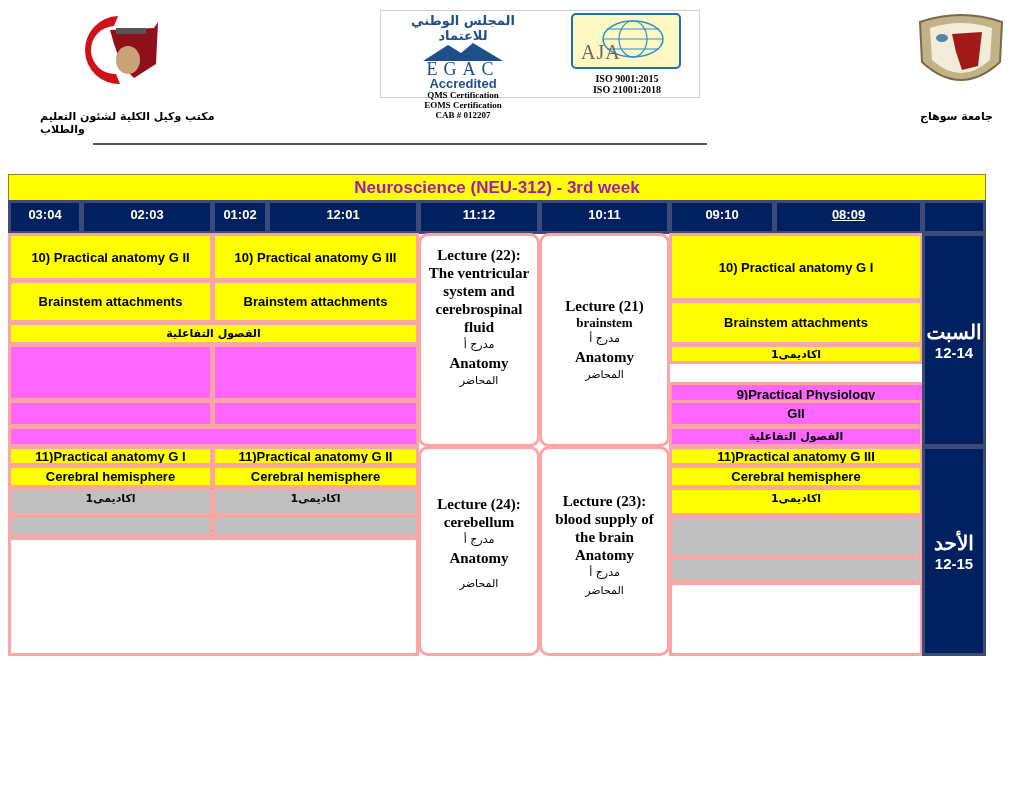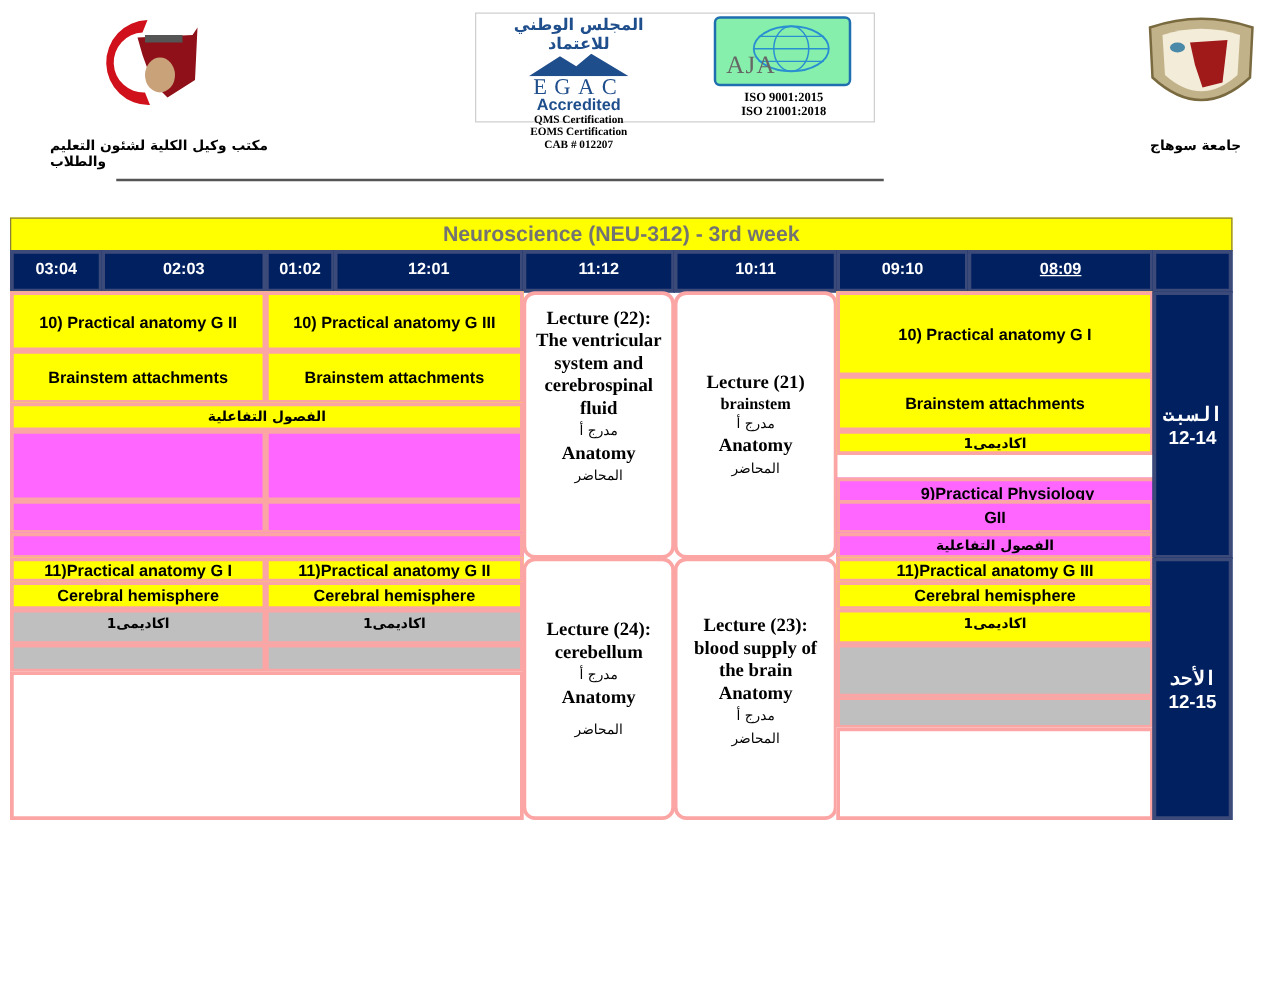--- a/index.html
+++ b/index.html
@@ -8,25 +8,25 @@
   .cell { position:absolute; box-sizing:border-box; border:3px solid #fca5a5; display:flex; align-items:center; justify-content:center; text-align:center; overflow:hidden; }
   .yellow { background:#ffff00; }
   .magenta { background:#ff66ff; }
   .gray { background:#bfbfbf; }
   .white { background:#ffffff; }
   .navy { background:#002060; color:#ffffff; }
   .sans-b { font-family:"Liberation Sans", sans-serif; font-weight:bold; font-size:13px; color:#000; }
   .serif-b { font-family:"Liberation Serif", serif; font-weight:bold; font-size:15px; color:#000; line-height:18px; }
   .ar { font-family:"DejaVu Sans", sans-serif; font-size:11px; font-weight:bold; direction:rtl; }
   .hdr { font-family:"Liberation Sans", sans-serif; font-weight:bold; font-size:13px; color:#fff; align-items:flex-start; padding-top:4px; border-color:#3c4a7a; }
-  .title { font-family:"Liberation Sans", sans-serif; font-weight:bold; font-size:17px; color:#737373; border:1px solid #8b7d3a; }
+  .title { font-family:"Liberation Sans", sans-serif; font-weight:bold; font-size:17px; color:#a21caf; border:1px solid #8b7d3a; }
   .lec { flex-direction:column;border-radius:10px; }
   .lec span { display:block; }
   .day { flex-direction:column; font-family:"Liberation Sans", sans-serif; font-weight:bold; font-size:15px; color:#fff; border-color:#3c4a7a; }
-  .day .dname { direction:rtl; font-family:Liberation Mono, monospace; font-size:16px; }
+  .day .dname { direction:rtl; font-family:Liberation Sans, sans-serif; font-size:20px; }
   .top-text { align-items:flex-start; padding-top:2px; }
 </style>
 </head>
 <body>
 
 <div class="abs" style="left:58px;top:8px;width:110px;height:82px;">
   <svg width="110" height="82" viewBox="0 0 110 82">
     <path d="M60 8 A34 34 0 1 0 62 76 L58 66 A24 24 0 1 1 56 18 Z" fill="#d0101a"></path>
     <path d="M52 22 L96 20 L100 14 L98 56 L76 70 L64 58 L56 36 Z" fill="#8f1018"></path>
     <ellipse cx="70" cy="52" rx="12" ry="14" fill="#c9a27a"></ellipse>
@@ -41,21 +41,21 @@
     <svg width="80" height="18" viewBox="0 0 80 18" style="display:block;margin:0 auto;">
       <path d="M0 18 L25 2 L38 10 L50 0 L80 18 Z" fill="#1f4e8c"></path>
     </svg>
     <div style="font-family:'Liberation Serif',serif;font-size:18px;color:#1f4e8c;letter-spacing:6px;line-height:16px;">EGAC</div>
     <div style="font-family:'Liberation Sans',sans-serif;font-weight:bold;font-size:13px;color:#1f4e8c;line-height:13px;">Accredited</div>
     <div style="font-family:'Liberation Serif',serif;font-weight:bold;font-size:9px;line-height:10px;">QMS Certification</div>
     <div style="font-family:'Liberation Serif',serif;font-weight:bold;font-size:9px;line-height:10px;">EOMS Certification</div>
     <div style="font-family:'Liberation Serif',serif;font-weight:bold;font-size:9px;line-height:10px;">CAB # 012207</div>
   </div>
   <div class="abs" style="left:188px;top:2px;width:116px;height:84px;text-align:center;">
-    <div class="abs" style="left:2px;top:0;width:110px;height:56px;border:2px solid #1f6fb0;border-radius:5px;background:#86efac;">
+    <div class="abs" style="left:2px;top:0;width:110px;height:56px;border:2px solid #1f6fb0;border-radius:5px;background:#fef9c3;">
       <svg width="106" height="52" viewBox="0 0 106 52">
         <ellipse cx="60" cy="24" rx="30" ry="18" fill="none" stroke="#2a8fd1" stroke-width="1.5"></ellipse>
         <ellipse cx="60" cy="24" rx="14" ry="18" fill="none" stroke="#2a8fd1" stroke-width="1.2"></ellipse>
         <line x1="30" y1="24" x2="90" y2="24" stroke="#2a8fd1" stroke-width="1.2"></line>
         <line x1="34" y1="14" x2="86" y2="14" stroke="#2a8fd1" stroke-width="1"></line>
         <line x1="34" y1="34" x2="86" y2="34" stroke="#2a8fd1" stroke-width="1"></line>
       </svg>
       <div class="abs" style="left:8px;top:26px;font-family:'Liberation Serif',serif;font-size:20px;color:#666;letter-spacing:1px;">AJA</div>
     </div>
     <div class="abs" style="left:0;top:60px;width:116px;font-family:'Liberation Serif',serif;font-weight:bold;font-size:10px;">ISO 9001:2015</div>

